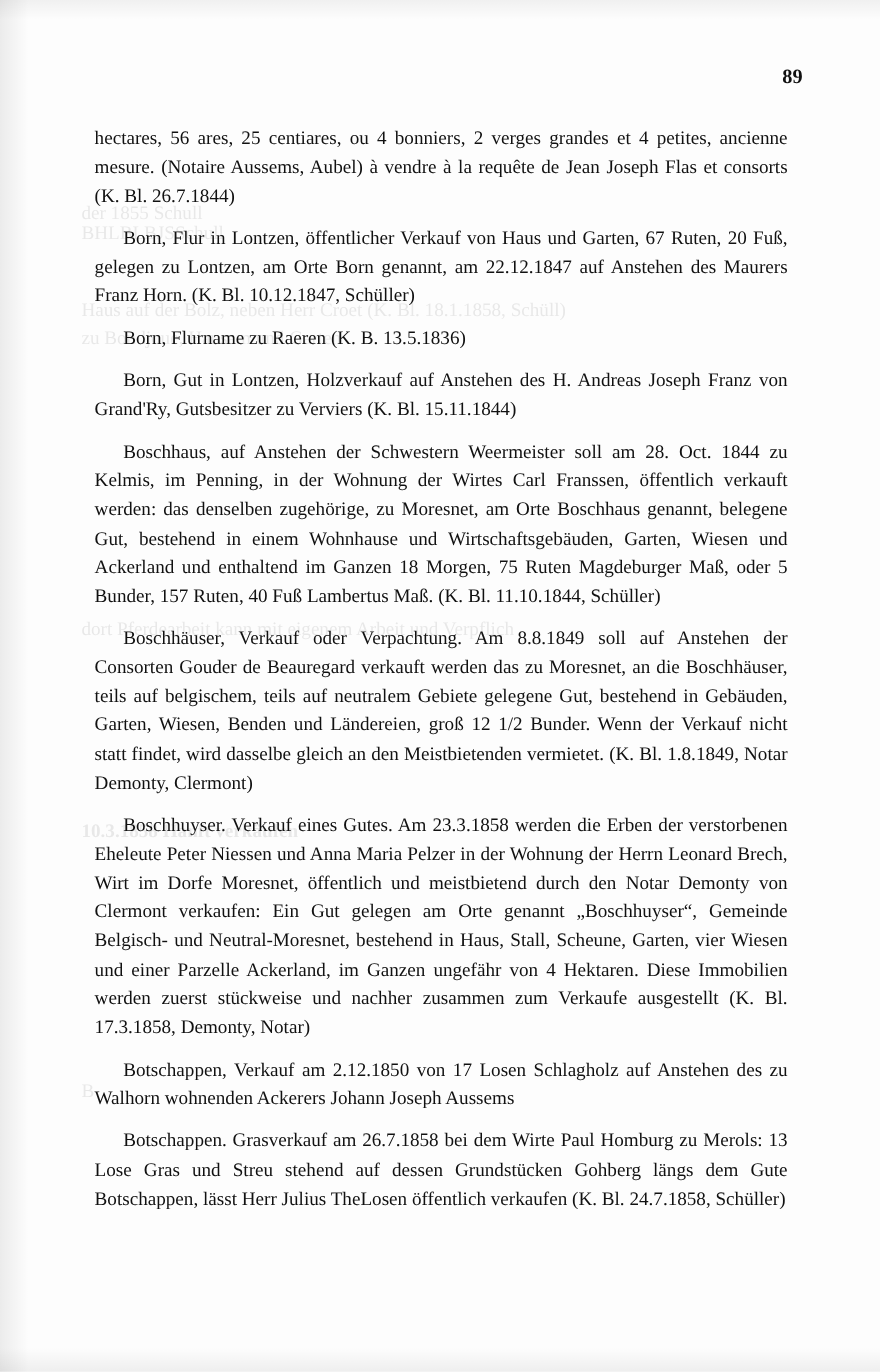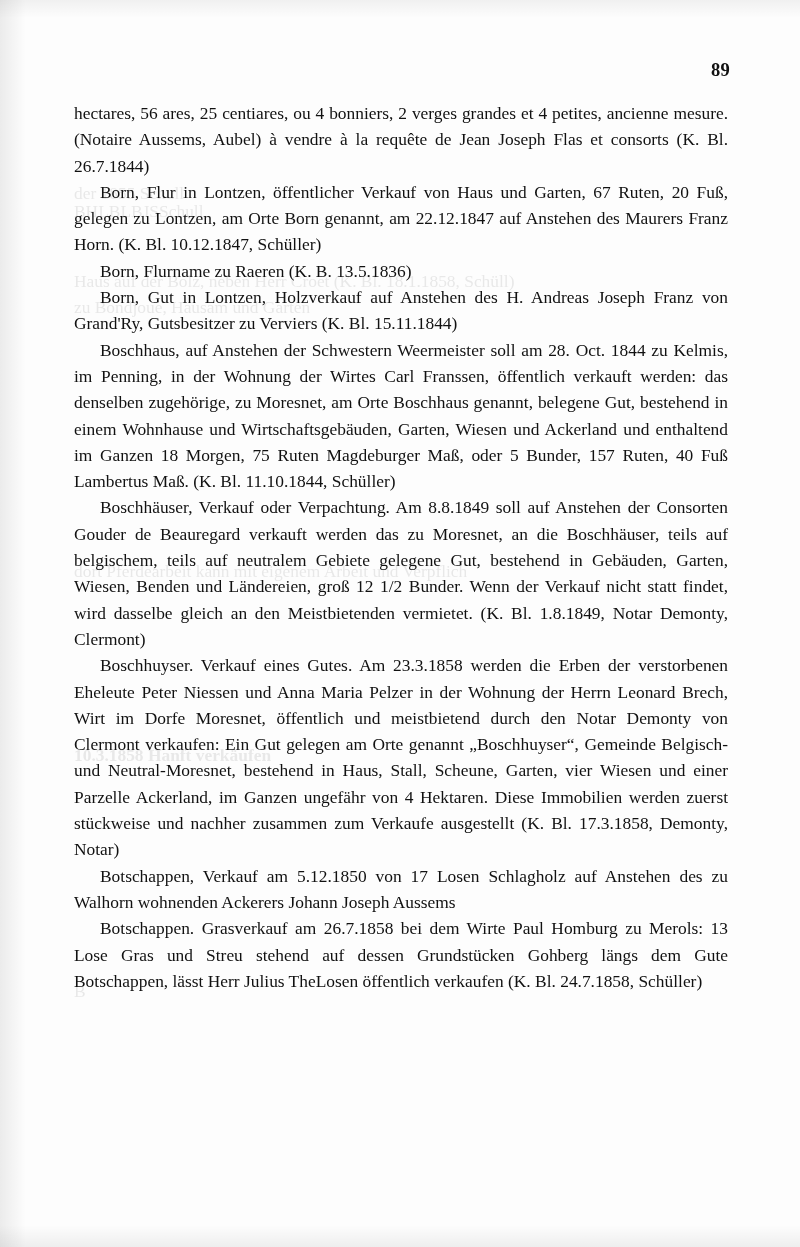--- a/index.html
+++ b/index.html
@@ -35,21 +35,21 @@
     position: absolute;
     left: 74px;
     top: 100px;
     width: 654px;
     font-size: 17.4px;
     line-height: 26.3px;
     text-align: justify;
     text-justify: inter-word;
   }
   .para {
-    margin: 0;
+    margin: 12px;
     text-indent: 0;
   }
   .para.indent {
     text-indent: 26px;
   }
   b, .b {
     font-weight: normal;
   }
   .ghost {
     position: absolute;
@@ -108,17 +108,17 @@
   <div class="page-number">89</div>
 
   <div class="text-block" id="text-block">
       <div class="para"><span>hectares, 56 ares, 25 centiares, ou 4 bonniers, 2 verges grandes et 4 petites, ancienne mesure. (Notaire Aussems, Aubel) à vendre à la requête de Jean Joseph Flas et consorts (K. Bl. 26.7.1844)</span></div>
       <div class="para indent"><b>Born</b><span>, Flur in </span><b>Lontzen</b><span>, öffentlicher Verkauf von Haus und Garten, 67 Ruten, 20 Fuß, gelegen zu Lontzen, am Orte Born genannt, am 22.12.1847 auf Anstehen des Maurers Franz Horn. (K. Bl. 10.12.1847, Schüller)</span></div>
       <div class="para indent"><b>Born</b><span>, Flurname zu Raeren (K. B. 13.5.1836)</span></div>
       <div class="para indent"><b>Born</b><span>, Gut </span><b>in Lontzen</b><span>, Holzverkauf auf Anstehen des H. Andreas Joseph Franz von Grand'Ry, Gutsbesitzer zu Verviers (K. Bl. 15.11.1844)</span></div>
       <div class="para indent"><b>Boschhaus</b><span>, auf Anstehen der Schwestern Weermeister soll am 28. Oct. 1844 zu Kelmis, im Penning, in der Wohnung der Wirtes Carl Franssen, öffentlich verkauft werden: das denselben zugehörige, zu Moresnet, am Orte Boschhaus genannt, belegene Gut, bestehend in einem Wohnhause und Wirtschaftsgebäuden, Garten, Wiesen und Ackerland und enthaltend im Ganzen 18 Morgen, 75 Ruten Magdeburger Maß, oder 5 Bunder, 157 Ruten, 40 Fuß Lambertus Maß. (K. Bl. 11.10.1844, Schüller)</span></div>
       <div class="para indent"><b>Boschhäuser</b><span>, Verkauf oder Verpachtung. Am 8.8.1849 soll auf Anstehen der Consorten Gouder de Beauregard verkauft werden das zu Moresnet, an die Boschhäuser, </span><b>teils auf belgischem, teils auf neutralem Gebiete</b><span> gelegene Gut, bestehend in Gebäuden, Garten, Wiesen, Benden und Ländereien, groß 12 1/2 Bunder. Wenn der Verkauf nicht statt findet, wird dasselbe gleich an den Meistbietenden vermietet. (K. Bl. 1.8.1849, Notar Demonty, Clermont)</span></div>
       <div class="para indent"><b>Boschhuyser</b><span>. Verkauf eines Gutes. Am 23.3.1858 werden die Erben der verstorbenen Eheleute Peter Niessen und Anna Maria Pelzer in der Wohnung der Herrn Leonard Brech, Wirt im Dorfe Moresnet, öffentlich und meistbietend durch den Notar Demonty von Clermont verkaufen: Ein Gut gelegen am Orte genannt „</span><b>Boschhuyser</b><span>“, Gemeinde Belgisch- und Neutral-Moresnet, bestehend in Haus, Stall, Scheune, Garten, vier Wiesen und einer Parzelle Ackerland, im Ganzen ungefähr von 4 Hektaren. Diese Immobilien werden zuerst stückweise und nachher zusammen zum Verkaufe ausgestellt (K. Bl. 17.3.1858, Demonty, Notar)</span></div>
-      <div class="para indent"><b>Botschappen</b><span>, Verkauf am 5.12.1850 von 17 Losen Schlagholz auf Anstehen des zu Walhorn wohnenden Ackerers Johann Joseph Aussems</span></div>
+      <div class="para indent"><b>Botschappen</b><span>, Verkauf am 2.12.1850 von 17 Losen Schlagholz auf Anstehen des zu Walhorn wohnenden Ackerers Johann Joseph Aussems</span></div>
       <div class="para indent"><b>Botschappen</b><span>. Grasverkauf am 26.7.1858 bei dem Wirte Paul Homburg zu Merols: 13 Lose Gras und Streu stehend auf dessen Grundstücken Gohberg längs dem Gute Botschappen, lässt Herr Julius TheLosen öffentlich verkaufen (K. Bl. 24.7.1858, Schüller)</span></div>
     </div>
 
 </div>
 
 </body></html>

